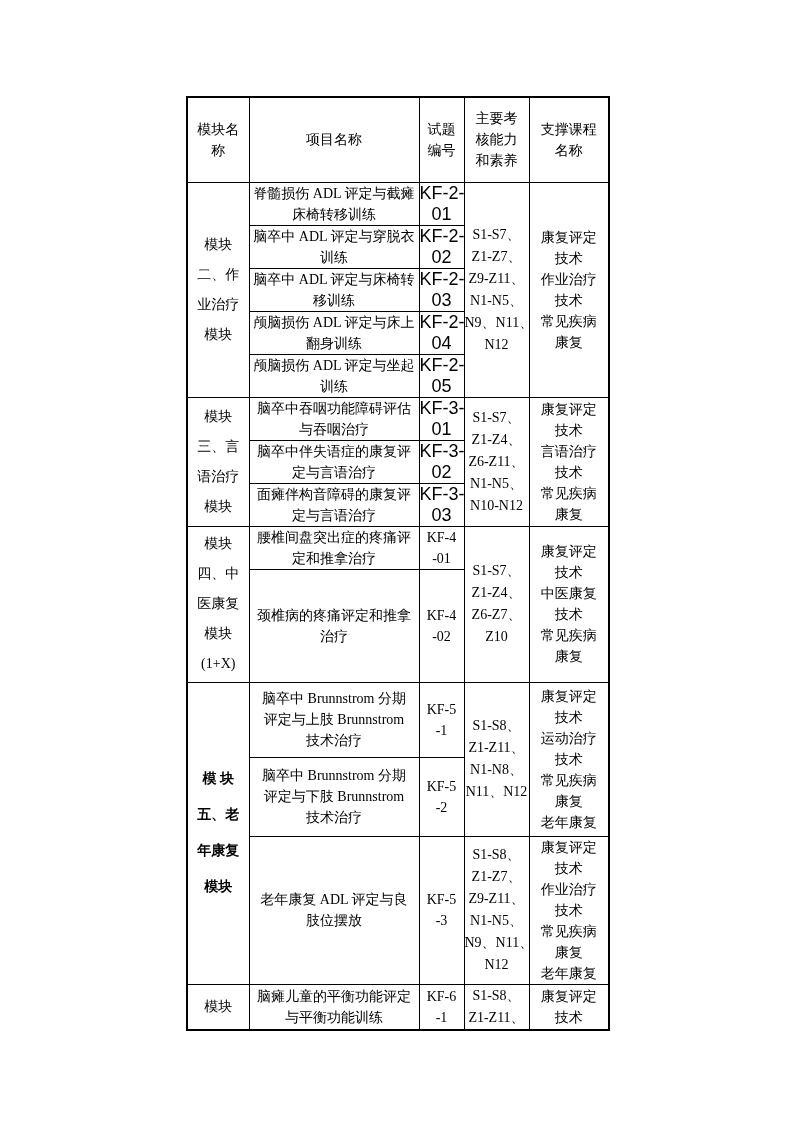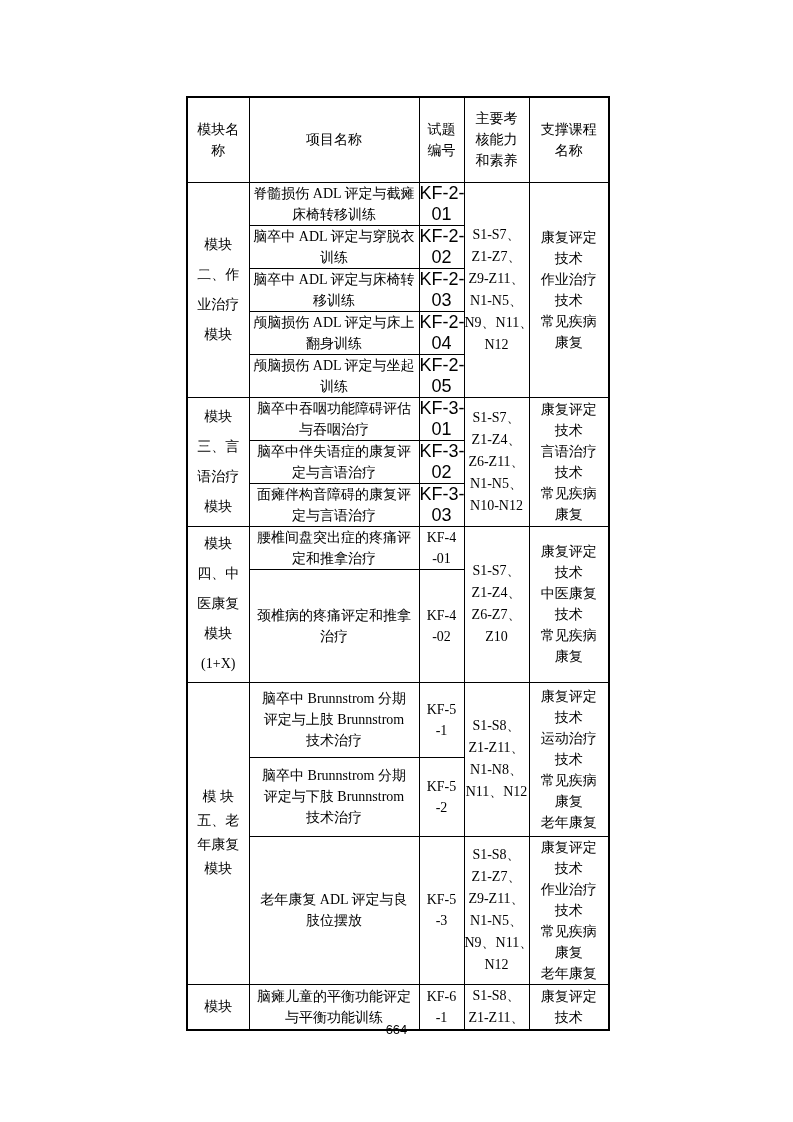--- a/index.html
+++ b/index.html
@@ -26,21 +26,21 @@
     text-align: center;
     vertical-align: middle;
     padding: 0;
     white-space: pre;
     font-size: 14px;
     font-weight: normal;
     overflow: visible;
   }
   th.hdr { font-weight: bold; line-height: 21px; font-size: 14px; }
   td.module  { line-height: 30px; }
-  td.module.wide { line-height: 24px; }
+  td.module.wide { line-height: 36px; font-weight: bold; }
   td.project { line-height: 21px; }
   td.code    { line-height: 21px; }
   td.code.sans { font-family: "Liberation Sans", sans-serif; font-size: 18px; }
   td.ability { line-height: 22px; font-size: 13px; margin-left: 28px; }
   td.courses { line-height: 21px; }
   tr.rhead { height: 85px; }
   tr.r42  { height: 42px; }
   tr.r40  { height: 40px; }
   tr.r113 { height: 113px; }
   tr.r75  { height: 75px; }
@@ -248,14 +248,13 @@
       <td class="code">KF-6
 -1</td>
       <td class="ability">S1-S8、
 Z1-Z11、</td>
       <td class="courses">康复评定
 技术</td>
     </tr>
   </tbody>
     </table>
 
-  <div class="page-number">664</div>
 </div>
 
 </body></html>

